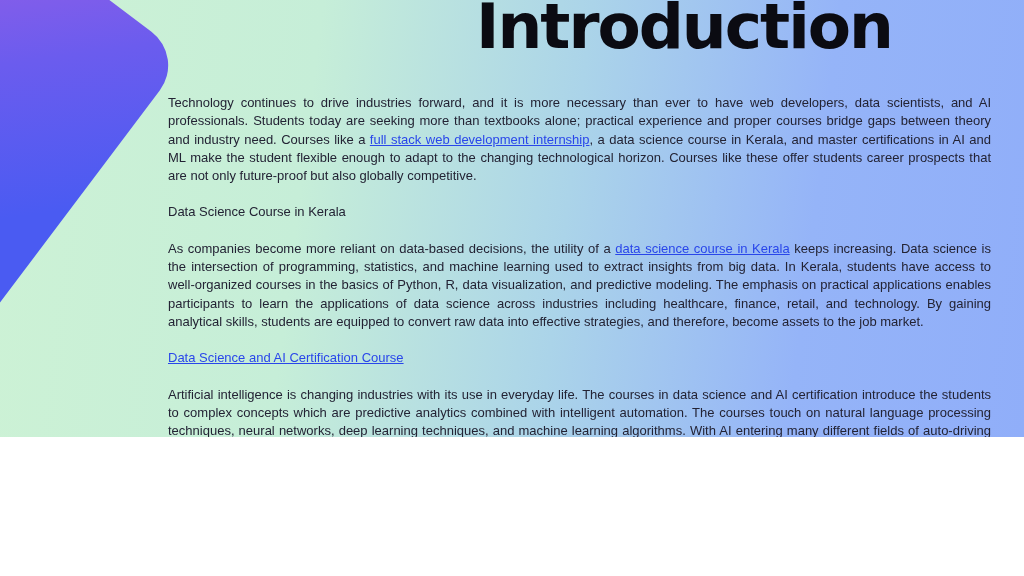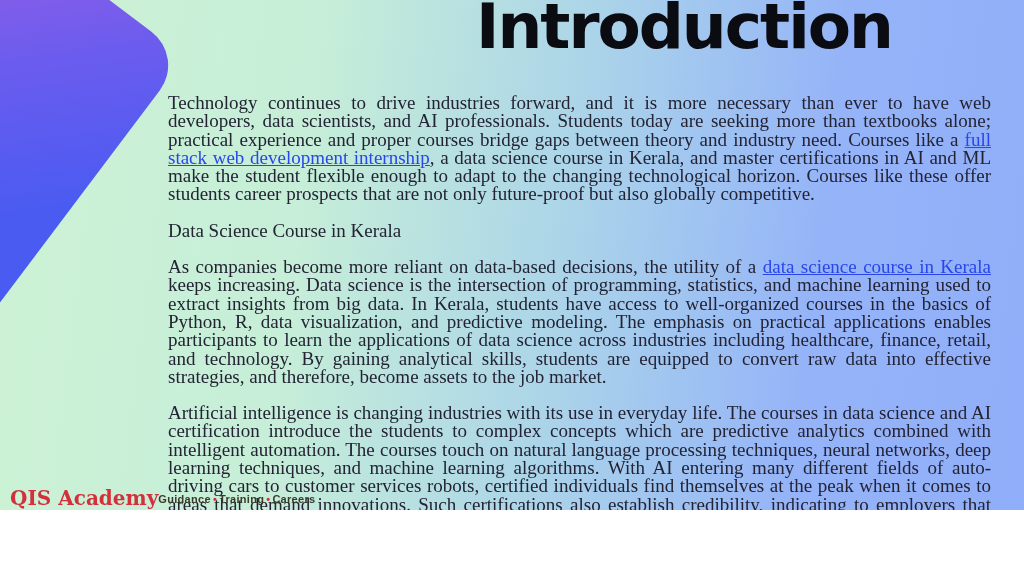--- a/index.html
+++ b/index.html
@@ -1,18 +1,18 @@
 <!DOCTYPE html>
 <html><head>
 <meta charset="utf-8">
 <style>
   html,body{margin:0;padding:0;}
   body{width:1024px;height:576px;overflow:hidden;font-family:"Liberation Sans",sans-serif;}
   .slide{
-    position:relative;width:1024px;height:510px;overflow:hidden;
+    position:relative;width:1024px;height:437px;overflow:hidden;
     background:linear-gradient(97deg,#cdf2d5 0%,#c6eed8 30%,#abd4e9 55%,#95b4f8 78%,#90aef9 100%);
   }
   
   .corner-shape{
     position:absolute;width:420px;height:520px;left:-235px;top:57px;
     transform:rotate(37deg);transform-origin:top right;border-radius:42px;
     background:linear-gradient(135deg,#b160e2 10%,#6b5cee 42%,#4a5bf2 65%);
   }
   
   .bottom-bar{
@@ -20,21 +20,21 @@
     border-top-left-radius:14px;transform:skewX(-16deg) rotate(-0.4deg);transform-origin:0 0;
     background:linear-gradient(90deg,#5b5bfa 0%,#8a62f4 32%,#c26ae2 62%,#f761c6 100%);
   }
   h1.title{
     position:absolute;left:476px;top:-10px;margin:0;
     font-family:"DejaVu Sans","Liberation Sans",sans-serif;
     font-size:63px;font-weight:800;letter-spacing:-2px;line-height:74px;color:#0b0b12;
   }
   .content{
     position:absolute;left:168px;top:94px;width:823px;
-    font-size:19px;line-height:18.3px;color:#232334;text-align:justify;font-family:Liberation Serif, serif;
+    font-size:13px;line-height:18.3px;color:#232334;text-align:justify;
   }
   .content p{margin:0 0 18px 0;}
   .content a{color:#2946ea;text-decoration:underline;cursor:pointer;}
   .section-heading{text-align:left;}
   .link-line{text-align:left;}
   
   .logo{
     position:absolute;left:10px;top:472px;width:128px;
     display:flex;flex-direction:row;align-items:center;text-align:center;
   }
@@ -58,20 +58,21 @@
 
   <h1 class="title">Introduction</h1>
 
   <div class="content">
     <p><span>Technology continues to drive industries forward, and it is more necessary than ever to have web developers, data scientists, and AI professionals. Students today are seeking more than textbooks alone; practical experience and proper courses bridge gaps between theory and industry need. Courses like a </span><a href="#">full stack web development internship</a><span>, a data science course in Kerala, and master certifications in AI and ML make the student flexible enough to adapt to the changing technological horizon. Courses like these offer students career prospects that are not only future-proof but also globally competitive.</span></p>
 
     <p class="section-heading">Data Science Course in Kerala</p>
 
     <p><span>As companies become more reliant on data-based decisions, the utility of a </span><a href="#">data science course in Kerala</a><span> keeps increasing. Data science is the intersection of programming, statistics, and machine learning used to extract insights from big data. In Kerala, students have access to well-organized courses in the basics of Python, R, data visualization, and predictive modeling. The emphasis on practical applications enables participants to learn the applications of data science across industries including healthcare, finance, retail, and technology. By gaining analytical skills, students are equipped to convert raw data into effective strategies, and therefore, become assets to the job market.</span></p>
 
+    <p class="link-line"><a href="#">Data Science and AI Certification Course</a></p>
 
     <p>Artificial intelligence is changing industries with its use in everyday life. The courses in data science and AI certification introduce the students to complex concepts which are predictive analytics combined with intelligent automation. The courses touch on natural language processing techniques, neural networks, deep learning techniques, and machine learning algorithms. With AI entering many different fields of auto-driving cars to customer services robots, certified individuals find themselves at the peak when it comes to areas that demand innovations. Such certifications also establish credibility, indicating to employers that students have grasped subtle concepts and are prepared to contribute substantially towards AI-based projects.</p>
   </div>
 
   <div class="logo">
     <svg width="46" height="51" viewBox="0 0 46 51" aria-hidden="true">
       <path fill="#0d0d12" fill-rule="evenodd" d="M14,2 H32 Q44,2 44,14 V28 Q44,40 32,40 H24.5 Q18,45.5 10,50 Q13,44.5 13.4,40 Q2,38.5 2,26 V14 Q2,2 14,2 Z
            M15.5,11.5 H30.5 Q33.5,11.5 33.5,14.5 V27 Q33.5,30 30.5,30 H15.5 Q12.5,30 12.5,27 V14.5 Q12.5,11.5 15.5,11.5 Z"></path>
     </svg>
     <div class="logo-name">QIS Academy</div>

